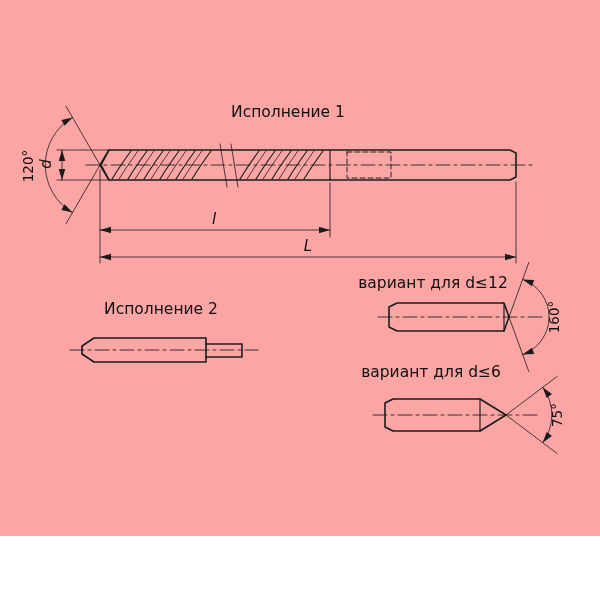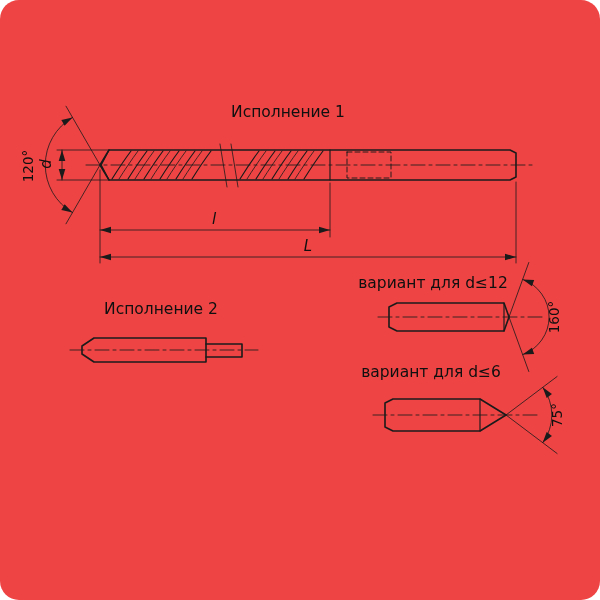--- a/index.html
+++ b/index.html
@@ -1,22 +1,21 @@
 <!DOCTYPE html>
 <html><head>
 <meta charset="utf-8">
 <style>
   html,body{margin:0;padding:0;background:#ffffff;}
   .stage{
     position:relative;
-    width:600px;height:600px;
-    background:#ef4444;
+    width:600px;height:536px;
+    background:#fca5a5;
     font-family:"DejaVu Sans", sans-serif;
     overflow:hidden;
-    border-radius:19px;
   }
   svg{display:block}
   .st{stroke:#1b1b1b;fill:none;stroke-linecap:round;stroke-linejoin:round}
   .w16{stroke-width:1.6}
   .w12{stroke-width:1.15}
   .w08{stroke-width:0.8}
   .cl{stroke-dasharray:14 4 3 4;stroke-width:0.85}
   .dash{stroke-dasharray:5 3;stroke-width:0.95}
   text{fill:#101010;font-family:"DejaVu Sans", sans-serif}
   .lbl{font-size:15.5px}

